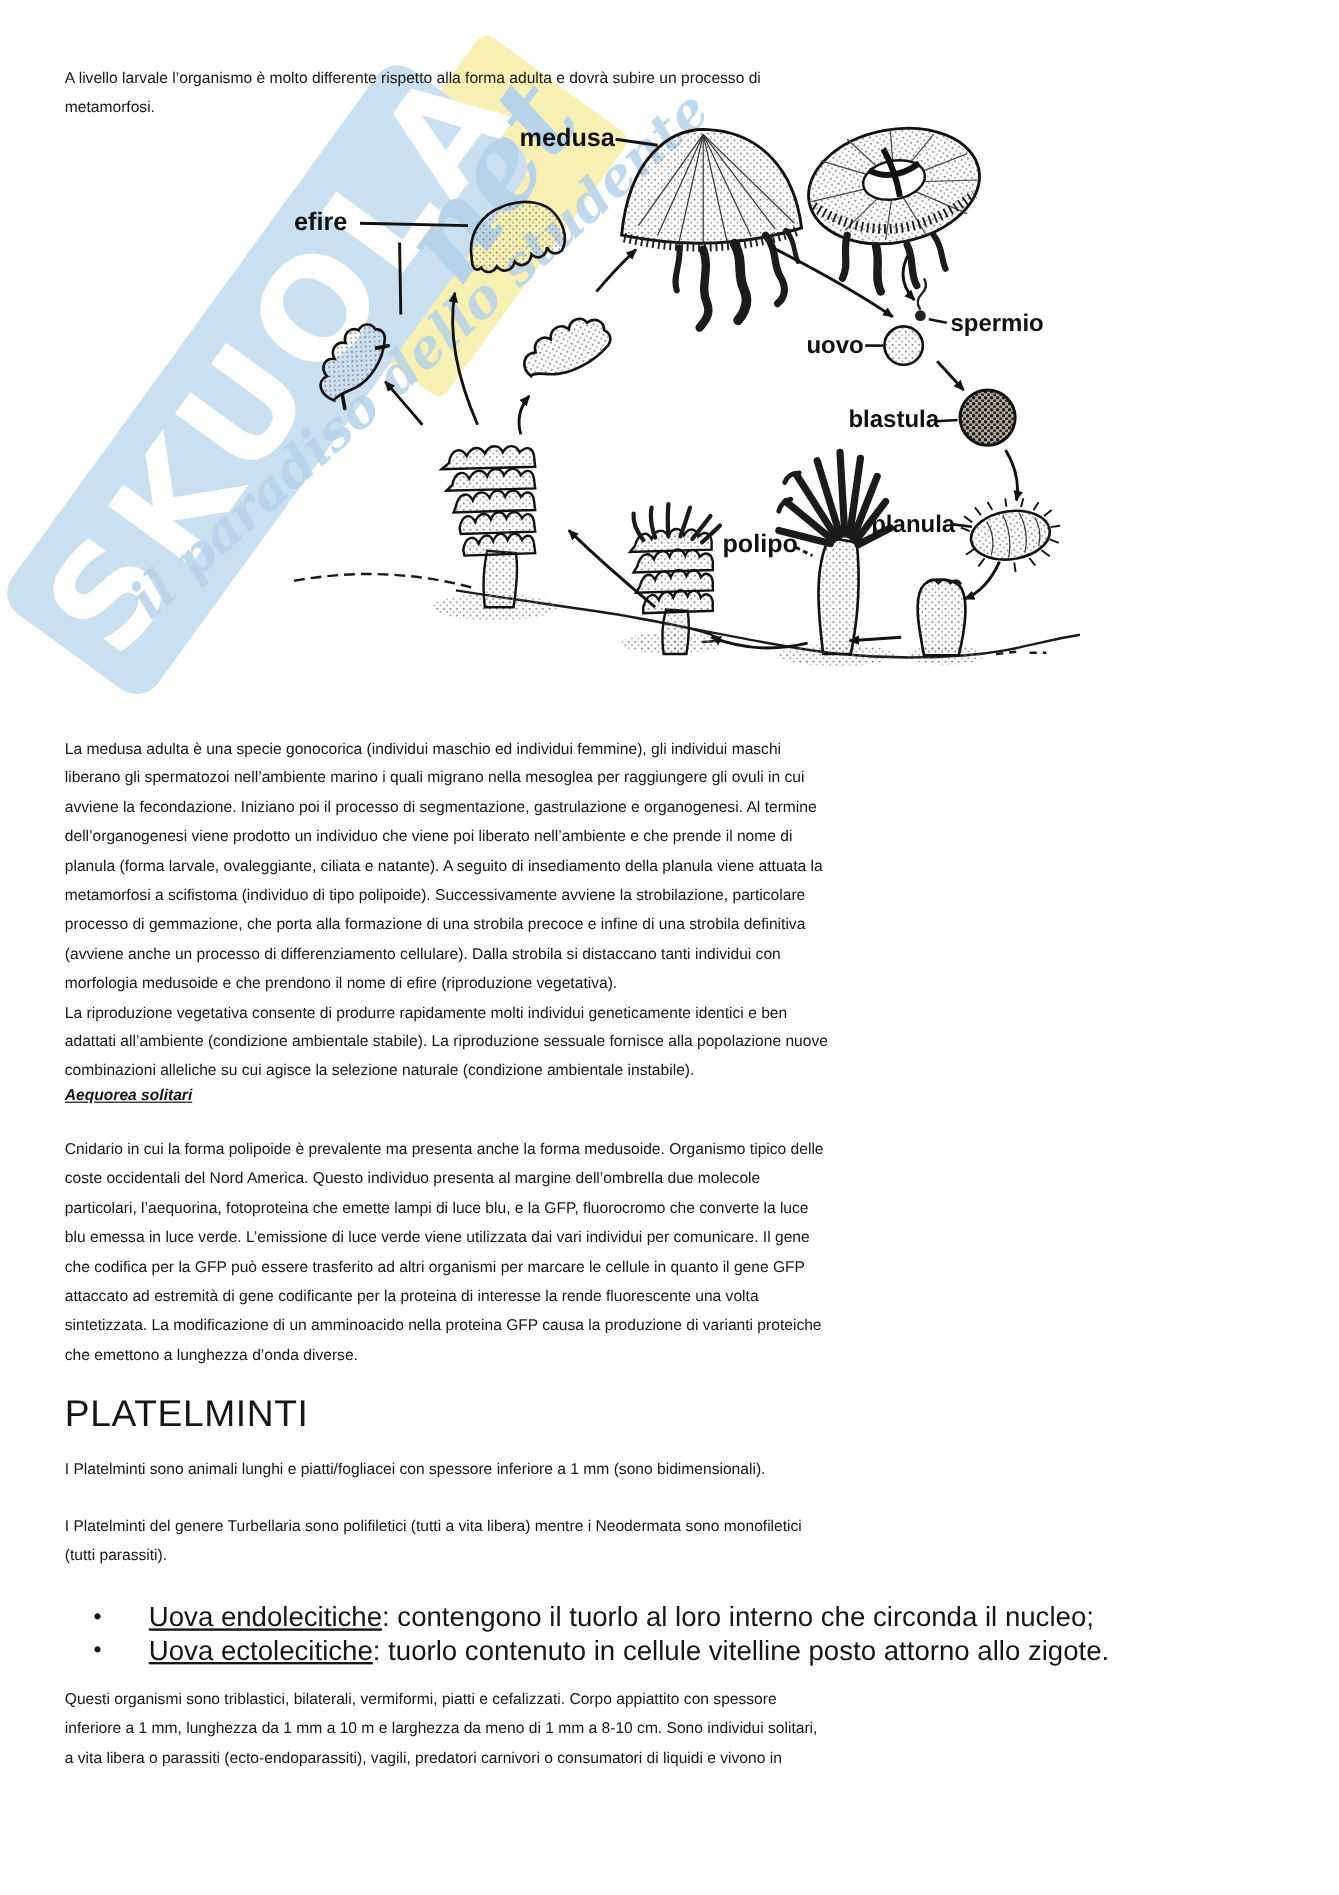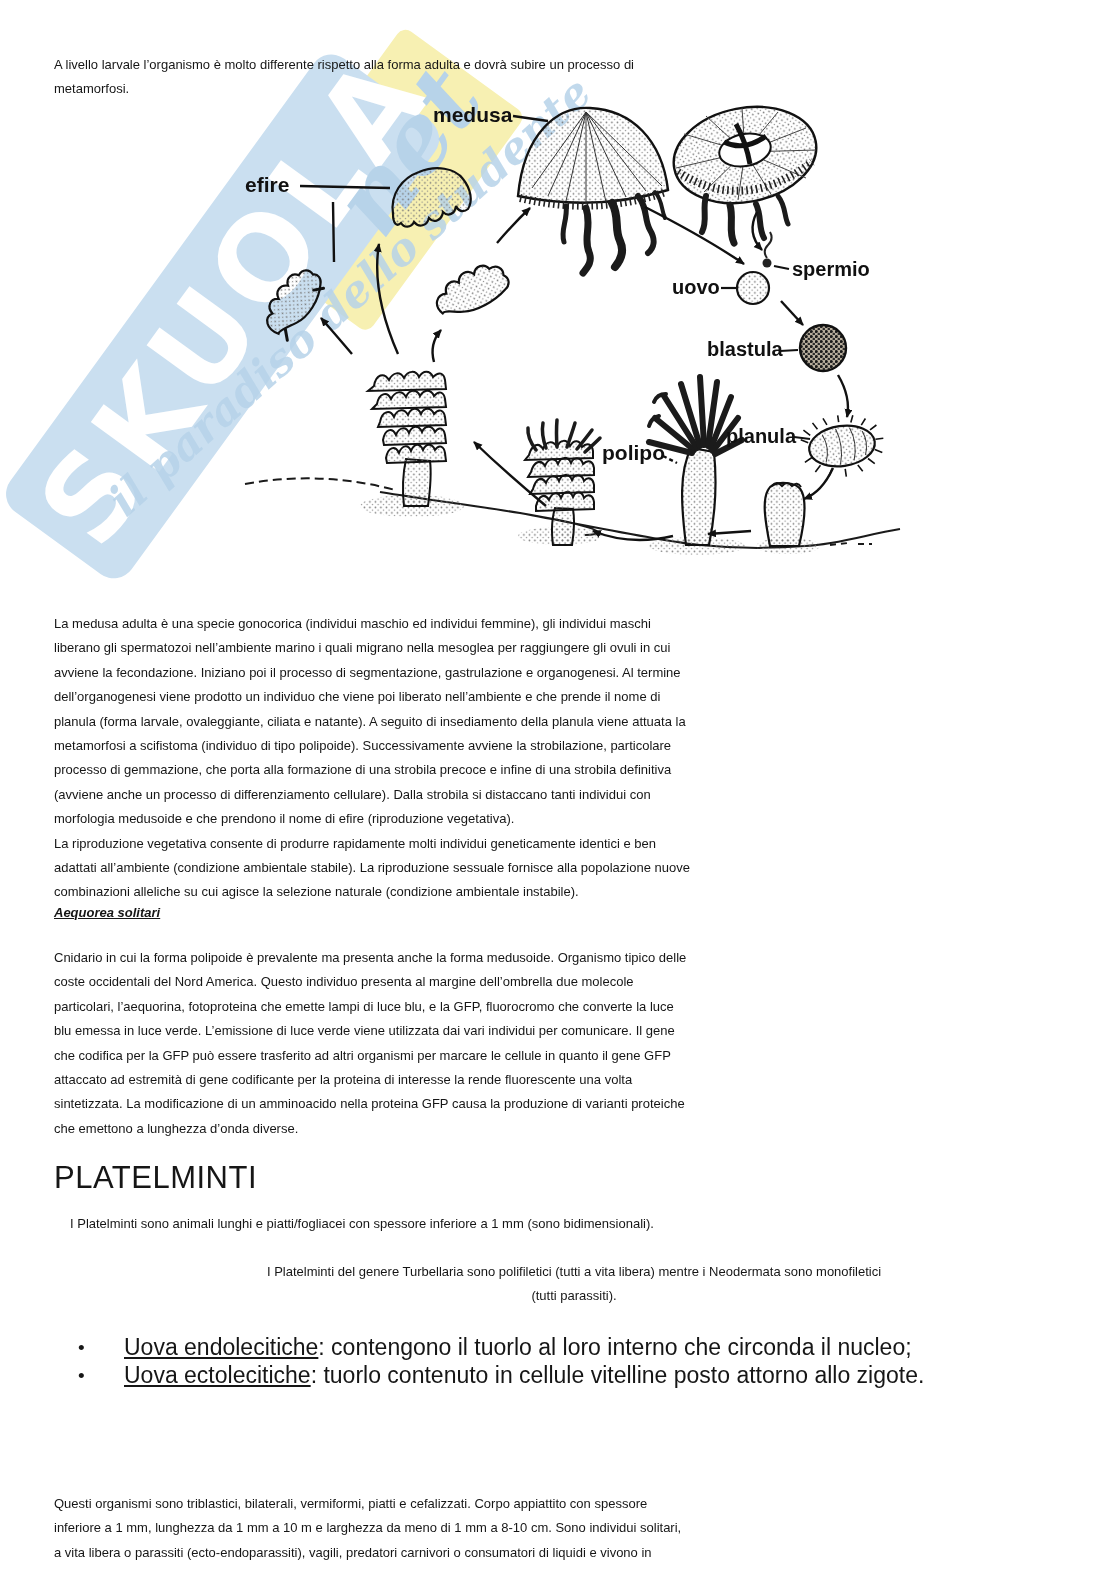--- a/index.html
+++ b/index.html
@@ -54,24 +54,24 @@
   
   .tx{
     position:absolute;left:54px;width:1040px;z-index:2;margin:0;
     font-size:13px;line-height:24.4px;white-space:pre-line;
   }
   #p-intro{top:53px;}
   #p-medusa{top:612px;}
   #h-aequorea{top:901px;font-style:italic;text-decoration:underline;}
   #p-cnidario{top:946px;}
   #h-platelminti{top:1160px;font-size:31px;line-height:36px;font-weight:400;letter-spacing:.5px;}
-  #p-flat1{top:1212px;margin-left:16px;}
-  #p-flat2{top:1260px;text-align:center;}
+  #p-flat1{top:1212px;}
+  #p-flat2{top:1260px;}
   #p-flat3{top:1308px;}
-  #p-final{top:1492px;}
+  #p-final{top:1404px;}
   ul.bullets{
     position:absolute;left:54px;top:1334px;width:1040px;z-index:2;
     margin:0;padding:0;list-style:none;font-size:23px;line-height:27.5px;
   }
   ul.bullets li{position:relative;padding-left:70px;}
   ul.bullets li::before{
     content:"\2022";position:absolute;left:24px;top:0;font-size:19px;
   }
   .u{text-decoration:underline;}
 </style>

